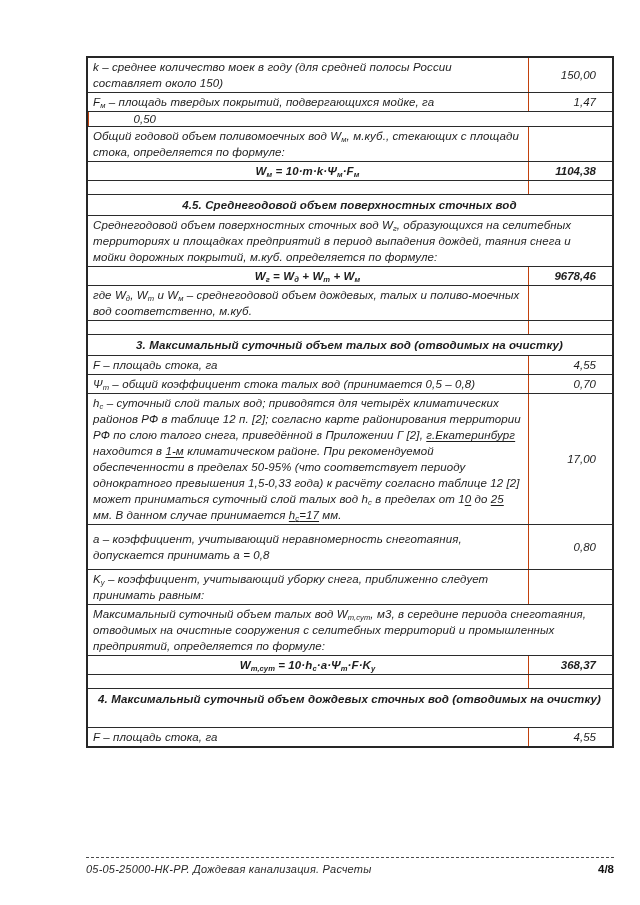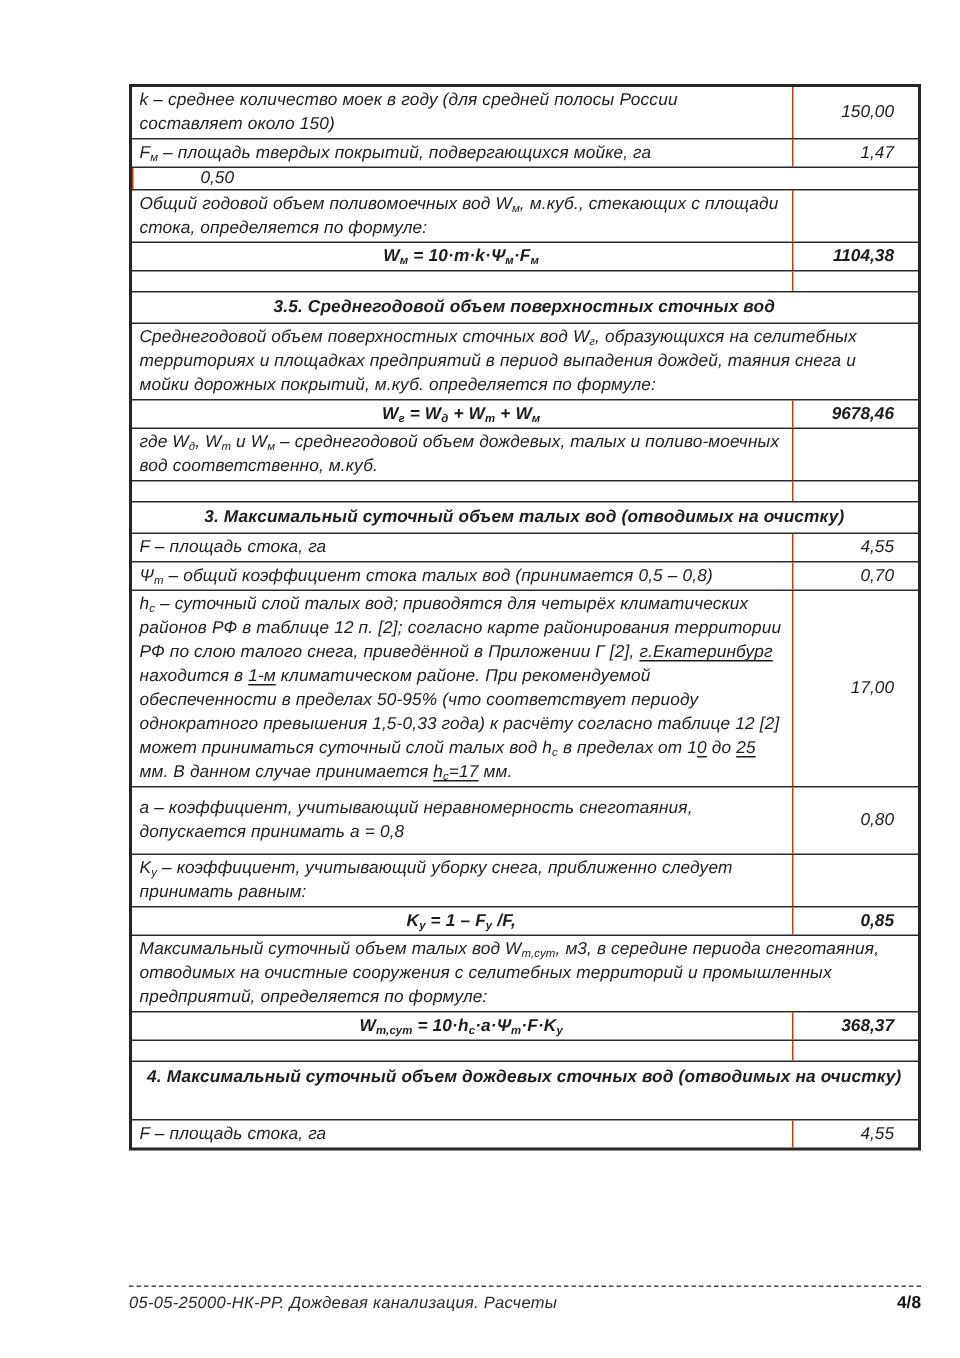--- a/index.html
+++ b/index.html
@@ -62,21 +62,21 @@
       </div>
       <div class="row formula">
         <div class="cell-text">W<sub>м</sub> = 10·m·k·Ψ<sub>м</sub>·F<sub>м</sub></div>
         <div class="cell-value">1104,38</div>
       </div>
       <div class="row spacer">
         <div class="cell-text"></div>
         <div class="cell-value"></div>
       </div>
       <div class="row header">
-        <div class="cell-text">3.5. Среднегодовой объем поверхностных сточных вод</div>
+        <div class="cell-text">4.5. Среднегодовой объем поверхностных сточных вод</div>
       </div>
       <div class="row paragraph">
         <div class="cell-text">Среднегодовой объем поверхностных сточных вод W<sub>г</sub>, образующихся на селитебных территориях и площадках предприятий в период выпадения дождей, таяния снега и мойки дорожных покрытий, м.куб. определяется по формуле:</div>
       </div>
       <div class="row formula">
         <div class="cell-text">W<sub>г</sub> = W<sub>д</sub> + W<sub>т</sub> + W<sub>м</sub></div>
         <div class="cell-value">9678,46</div>
       </div>
       <div class="row param">
         <div class="cell-text">где W<sub>д</sub>, W<sub>т</sub> и W<sub>м</sub> – среднегодовой объем дождевых, талых и поливо-моечных вод соответственно, м.куб.</div>
@@ -102,24 +102,20 @@
         <div class="cell-value">17,00</div>
       </div>
       <div class="row param pad">
         <div class="cell-text">а – коэффициент, учитывающий неравномерность снеготаяния, допускается принимать а = 0,8</div>
         <div class="cell-value">0,80</div>
       </div>
       <div class="row param">
         <div class="cell-text">K<sub>у</sub> – коэффициент, учитывающий уборку снега, приближенно следует принимать равным:</div>
         <div class="cell-value"></div>
       </div>
-      <div class="row formula">
-        <div class="cell-text">K<sub>у</sub> = 1 – F<sub>у</sub> /F,</div>
-        <div class="cell-value">0,85</div>
-      </div>
       <div class="row paragraph">
         <div class="cell-text">Максимальный суточный объем талых вод W<sub>т,сут</sub>, м3, в середине периода снеготаяния, отводимых на очистные сооружения с селитебных территорий и промышленных предприятий, определяется по формуле:</div>
       </div>
       <div class="row formula">
         <div class="cell-text">W<sub>т,сут</sub> = 10·h<sub>с</sub>·а·Ψ<sub>т</sub>·F·K<sub>у</sub></div>
         <div class="cell-value">368,37</div>
       </div>
       <div class="row spacer">
         <div class="cell-text"></div>
         <div class="cell-value"></div>

